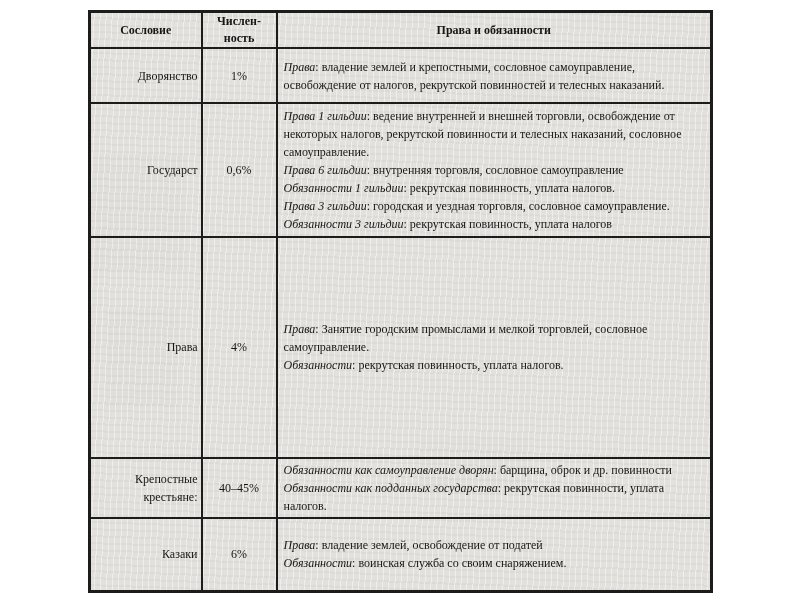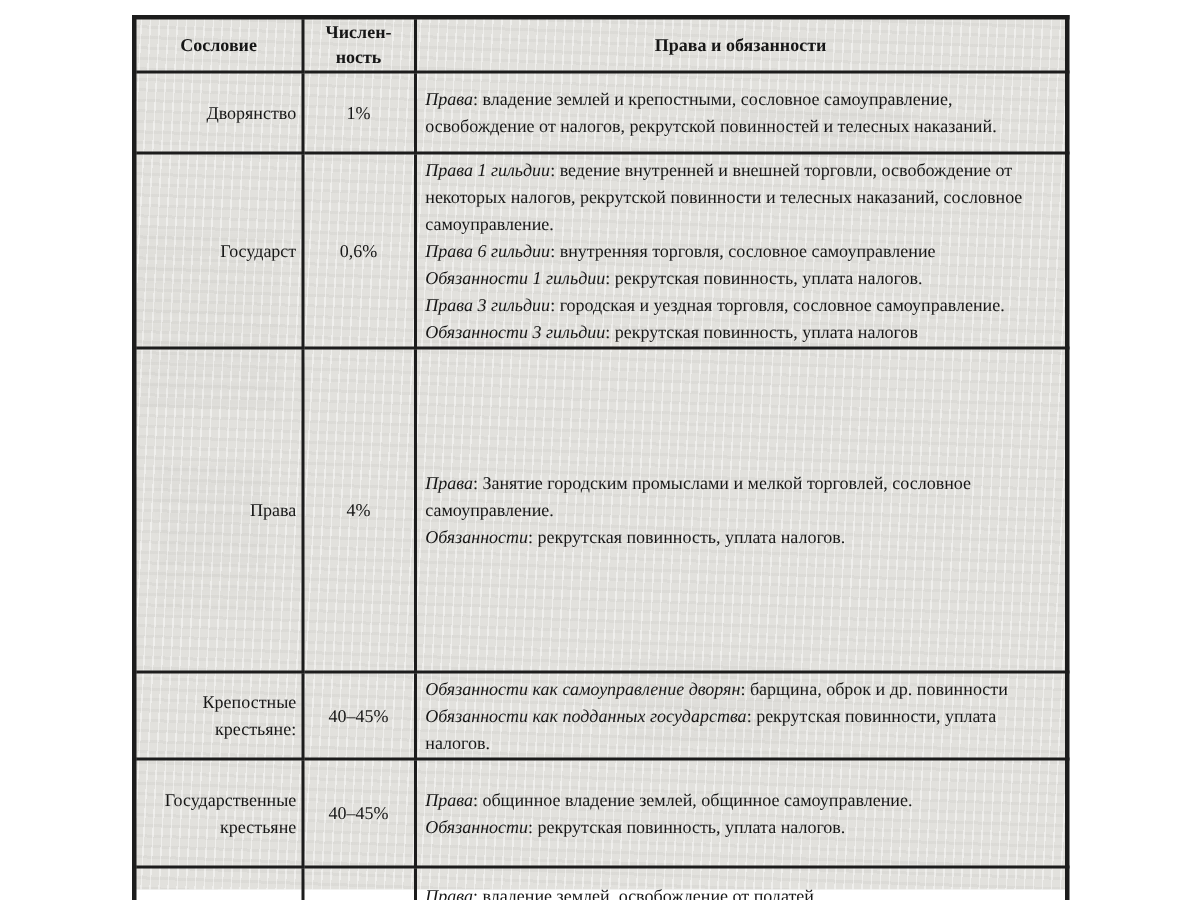--- a/index.html
+++ b/index.html
@@ -110,28 +110,20 @@
         </tr>
         <tr>
           <td class="estate">Крепостные крестьяне:</td>
           <td class="share">40–45%</td>
           <td class="rights">
             <div class="seg"><em>Обязанности как самоуправление дворян</em>: барщина, об­рок и др. повинности</div>
             <div class="seg"><em>Обязанности как подданных государства</em>: рекрутская повинности, уплата налогов.</div>
           </td>
         </tr>
         <tr>
-          <td class="estate">Государст­венные крестьяне</td>
-          <td class="share">40–45%</td>
-          <td class="rights">
-            <div class="seg"><em>Права</em>: общинное владение землей, общинное само­управление.</div>
-            <div class="seg"><em>Обязанности</em>: рекрутская повинность, уплата налогов.</div>
-          </td>
-        </tr>
-        <tr>
           <td class="estate">Казаки</td>
           <td class="share">6%</td>
           <td class="rights">
             <div class="seg"><em>Права</em>: владение землей, освобождение от податей</div>
             <div class="seg"><em>Обязанности</em>: воинская служба со своим снаряжением.</div>
           </td>
         </tr>
       </tbody>
   </table>
 </div>

